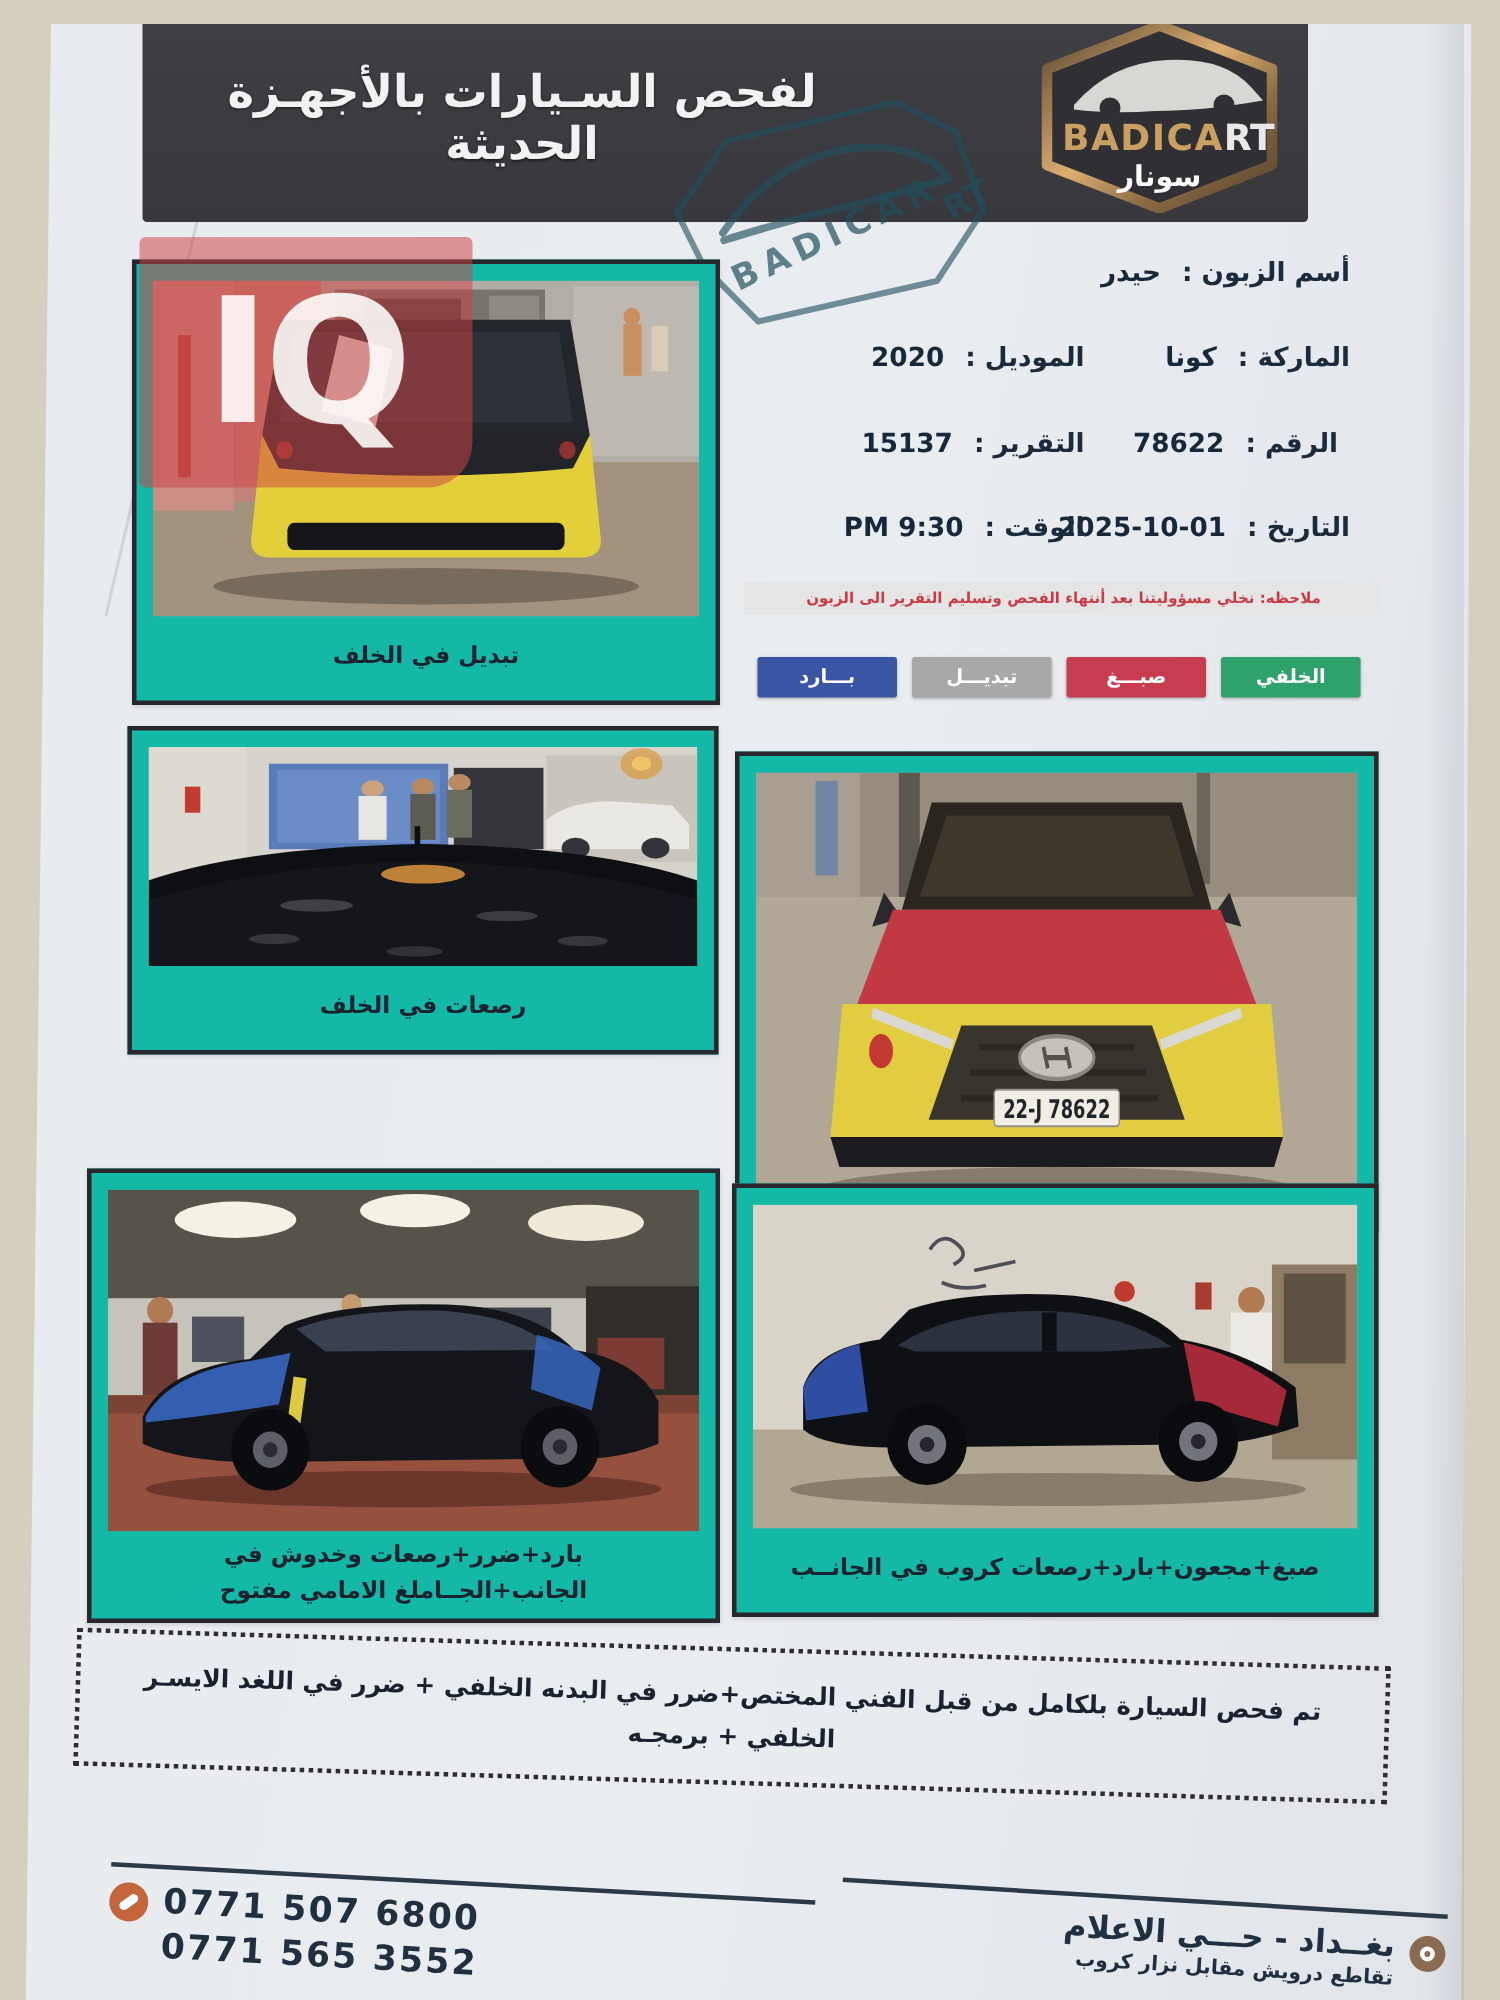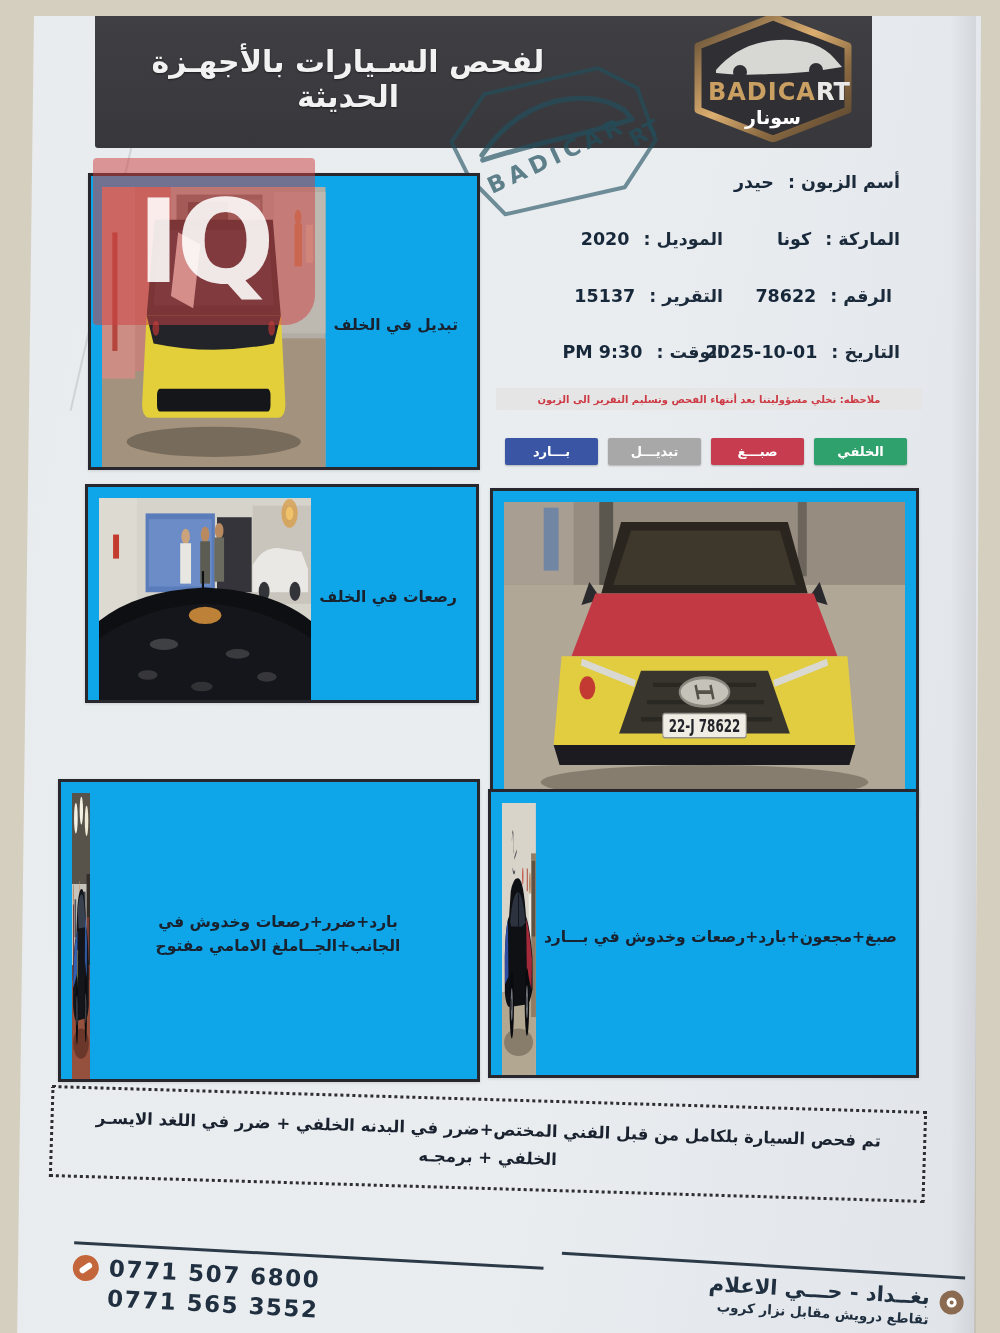--- a/index.html
+++ b/index.html
@@ -35,22 +35,22 @@
         display:flex;align-items:center;justify-content:center;direction:rtl;
         color:#cd3a45;font-weight:bold;font-size:10px;}
   .legend{position:absolute;left:505px;top:422px;width:402px;height:27px;
         display:flex;direction:rtl;justify-content:space-between;}
   .chip{width:93px;display:flex;align-items:center;justify-content:center;
         color:#fff;font-weight:bold;font-size:13px;border-radius:2px;
         box-shadow:0 1px 2px rgba(0,0,0,.25);}
   .chip-green{background:#2fa16d}.chip-red{background:#c73c4f}
   .chip-gray{background:#a8a8a8}.chip-blue{background:#3a55a4}
   
-  .pbox{position:absolute;border:3px solid #27272d;background:#0ea5e9;
-        padding:11px 11px 0 11px;box-sizing:border-box;display:flex;
+  .pbox{position:absolute;border:3px solid #27272d;background:#14b8a6;
+        padding:11px 11px 0 11px;box-sizing:border-box;display:flex;flex-direction:column;
         box-shadow:0 1px 3px rgba(0,0,0,.12);}
   .pimg{width:100%;flex:1;overflow:hidden;}
   .pimg svg{display:block;width:100%;height:100%;}
   .pcap{min-height:46px;display:flex;align-items:center;justify-content:center;
         text-align:center;font-weight:bold;font-size:15.5px;color:#19222e;
         direction:rtl;line-height:1.55;padding:3px 8px 7px;}
   
   .wmark{position:absolute;left:93px;top:142px;width:222px;height:167px;
         background:rgba(205,68,68,.52);border-radius:4px 4px 30px 4px;
         display:flex;align-items:center;justify-content:center;
@@ -216,21 +216,21 @@
         <ellipse cx="120" cy="152" rx="26" ry="6" fill="#fff" opacity=".18"></ellipse>
         <ellipse cx="256" cy="162" rx="22" ry="5" fill="#fff" opacity=".16"></ellipse>
         <ellipse cx="90" cy="184" rx="18" ry="5" fill="#fff" opacity=".14"></ellipse>
         <ellipse cx="310" cy="186" rx="18" ry="5" fill="#fff" opacity=".14"></ellipse>
         <ellipse cx="190" cy="196" rx="20" ry="5" fill="#fff" opacity=".12"></ellipse>
       </svg>
     </div>
     <div class="pcap">رصعات في الخلف</div>
   </div>
 
-  <div class="pbox" style="left:490px;top:472px;width:429px;height:320px">
+  <div class="pbox" style="left:490px;top:485px;width:429px;height:320px">
     <div class="pimg">
       <svg viewBox="0 0 404 212" preserveAspectRatio="none">
         <rect width="404" height="212" fill="#b1a797"></rect>
         <rect width="404" height="58" fill="#968d80"></rect>
         <rect width="70" height="58" fill="#a89f92"></rect>
         <rect x="96" width="14" height="58" fill="#5b564e"></rect>
         <rect x="40" y="4" width="15" height="44" fill="#7086a3"></rect>
         <rect x="296" width="9" height="52" fill="#6b655c"></rect>
         <ellipse cx="202" cy="196" rx="165" ry="12" fill="rgba(40,30,20,.3)"></ellipse>
         <path d="M118,14 L286,14 L306,64 L98,64 Z" fill="#2a251e"></path>
@@ -308,21 +308,21 @@
         <path d="M34,122 Q44,100 72,93 L78,138 L36,144 Z" fill="#3355b2" opacity=".9"></path>
         <path d="M292,92 Q330,100 362,124 L356,148 L300,132 Z" fill="#b52e3e" opacity=".9"></path>
         <circle cx="118" cy="160" r="27" fill="#0a0b0e"></circle>
           <circle cx="118" cy="160" r="13" fill="#72747c"></circle>
           <circle cx="118" cy="160" r="5" fill="#26272c"></circle>
         <circle cx="302" cy="158" r="27" fill="#0a0b0e"></circle>
           <circle cx="302" cy="158" r="13" fill="#72747c"></circle>
           <circle cx="302" cy="158" r="5" fill="#26272c"></circle>
       </svg>
     </div>
-    <div class="pcap">صبغ+مجعون+بارد+رصعات وخدوش في بـــارد</div>
+    <div class="pcap">صبغ+مجعون+بارد+رصعات كروب في الجانــب</div>
   </div>
 
   <div class="summary">تم فحص السيارة بلكامل من قبل الفني المختص+ضرر في البدنه الخلفي + ضرر في اللغد الايسـر الخلفي + برمجـه</div>
 
   <div class="f-left">
     <div class="f-line"></div>
     <div class="f-phones">
       <div class="ph-icon">
           <span></span>
         </div>

